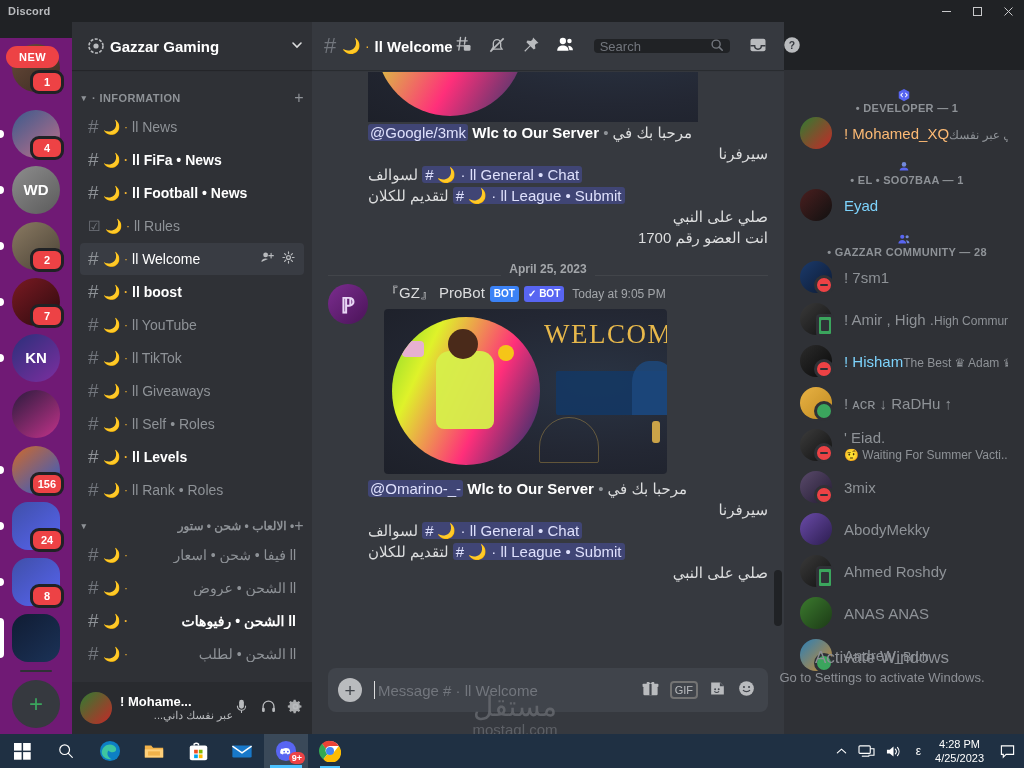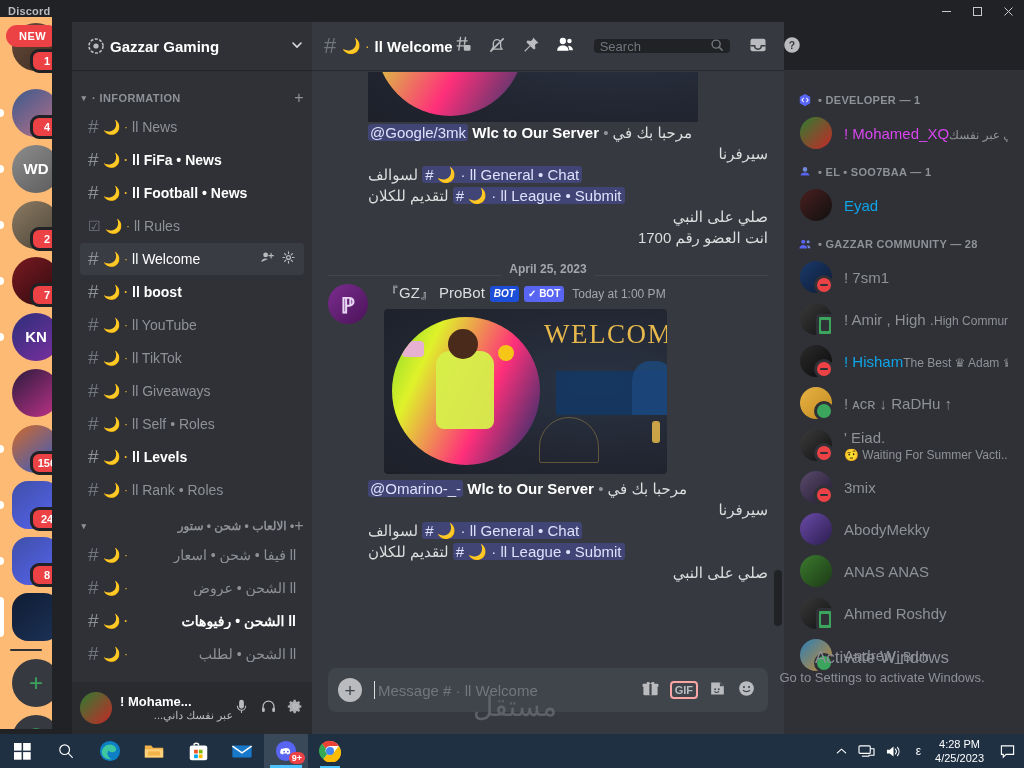--- a/index.html
+++ b/index.html
@@ -23,22 +23,22 @@
   }
   .winbtns { position: absolute; right: 0; top: 0; height: 22px; display: flex; }
   .winbtn {
     width: 31px; height: 22px; display: flex; align-items: center; justify-content: center;
     color: #c8c9cb; font-size: 12px; line-height: 1;
   }
   .winbtn svg { display: block; }
 
   
   .guild-rail {
-    position: absolute; left: 0; top: 17px; width: 52px; height: 712px;
-    background: #fdba74; overflow: hidden; padding-top: 2px;
+    position: absolute; left: 0; top: 38px; width: 72px; height: 712px;
+    background: #701a75; overflow: hidden; padding-top: 2px;
   }
   .guild-item {
     position: relative; width: 72px; height: 56px;
     display: flex; align-items: center; justify-content: center;
   }
   .guild-pill {
     position: absolute; left: 0; top: 50%; transform: translateY(-50%);
     width: 4px; background: #fff; border-radius: 0 4px 4px 0;
   }
   .guild-icon {
@@ -177,21 +177,21 @@
   .divider-row .dlabel {
     font-size: 12px; font-weight: bold; color: #a3a6aa; padding: 0 8px;
   }
 
   .msg-head { display: flex; align-items: baseline; padding-left: 56px; }
   .msg-head .author { font-size: 15px; font-weight: 500; color: #dcddde; }
   .bot-tag {
     font-size: 10px; font-weight: bold; color: #fff; border-radius: 3px;
     padding: 1px 4px; margin-left: 5px; line-height: 14px; position: relative; top: -1px;
   }
-  .bot-tag.gray { background: #1d4ed8; font-style: italic; }
+  .bot-tag.gray { background: #3b82f6; }
   .bot-tag.blurple { background: #5865f2; }
   .msg-head .ts { font-size: 12px; color: #a3a6aa; margin-left: 8px; }
   .msg-avatar {
     position: absolute; width: 40px; height: 40px; border-radius: 50%;
     overflow: hidden; display: flex; align-items: center; justify-content: center;
     font-size: 22px; font-weight: bold; color: #e8d6f5;
   }
 
   .banner {
     margin: 6px 0 4px 56px; width: 283px; height: 165px; border-radius: 4px;
@@ -207,33 +207,33 @@
   .input-bar .plus {
     width: 24px; height: 24px; border-radius: 50%; background: #b9bbbe;
     color: #40444b; display: flex; align-items: center; justify-content: center;
     font-size: 19px; font-weight: 300; line-height: 1; flex: 0 0 24px;
   }
   .input-bar .caret { width: 1px; height: 18px; background: #dcddde; margin: 0 0 0 12px; }
   .input-bar .ph { flex: 1; color: #72767d; font-size: 15px; margin-left: 3px;
     white-space: nowrap; overflow: hidden; }
   .input-bar .in-icons { display: flex; align-items: center; gap: 10px; color: #b9bbbe; }
   .gif-chip {
-    border: 2px solid #fca5a5; border-radius: 4px; font-size: 11px; font-weight: bold;
+    border: 2px solid #737373; border-radius: 4px; font-size: 11px; font-weight: normal;
     color: #b9bbbe; padding: 0 3px; line-height: 14px;
   }
 
   
   .members {
     position: absolute; left: 784px; top: 70px; width: 240px; height: 664px;
     background: #2f3136; overflow: hidden; padding-top: 12px;
   }
   .mgroup {
     display: flex; align-items: center; height: 24px; padding: 0 8px 0 14px;
     color: #8e9297; font-size: 11px; font-weight: bold; letter-spacing: .3px;
-    text-transform: uppercase; margin-top: 6px;
+    text-transform: uppercase; margin-top: 6px; flex-direction: column;
   }
   .mgroup .gicon { margin-right: 6px; display: flex; }
   .member {
     display: flex; align-items: center; height: 42px; margin: 0 8px;
     padding: 0 8px; border-radius: 4px;
   }
   .member .av {
     width: 32px; height: 32px; border-radius: 50%; position: relative;
     margin-right: 12px; flex: 0 0 32px; overflow: visible;
   }
@@ -252,22 +252,22 @@
   .status.dnd::after { content: ''; width: 8px; height: 2.5px; background: #2f3136; border-radius: 2px; }
   .status.mobile { background: #3ba55d; border-radius: 4px; width: 12px; height: 17px;
     border: 3px solid #2f3136; }
   .status.mobile::after { content: ''; width: 8px; height: 11px; background: #2f3136;
     border-radius: 1px; }
   .member .mtext { flex: 1; overflow: hidden; }
   .member .mname { font-size: 15px; color: #8e9297; white-space: nowrap;
     overflow: hidden; text-overflow: ellipsis; }
   .member .msub { font-size: 12px; color: #8e9297; white-space: nowrap;
     overflow: hidden; text-overflow: ellipsis; margin-top: -1px; }
-  .member .mname.blue { color: #d946ef; font-weight: 500; }
-  .member .mname.gold { color: #0ea5e9; font-weight: 500; }
+  .member .mname.blue { color: #fdba74; font-weight: 500; }
+  .member .mname.gold { color: #7dd3fc; font-weight: 500; }
   .member .msub.ar { direction: rtl; text-align: right; }
 
   
   .sbar { position: absolute; width: 8px; background: #202225; border-radius: 4px; }
   .sbar-main { right: 2px; }
 
   
   .wm-activate {
     position: absolute; left: 742px; top: 648px; width: 280px;
     text-align: center; color: #8d9096; pointer-events: none;
@@ -659,21 +659,21 @@
         <span class="dlabel">April 25, 2023</span>
         <span class="dline"></span>
       </div>
 
       <div class="msg-block" style="position:relative;">
         <div class="msg-avatar" style="left:16px;top:0;background:linear-gradient(135deg,#7b2d8f,#4a1358);">ℙ</div>
         <div class="msg-head">
           <span class="author">『GZ』 ProBot</span>
           <span class="bot-tag gray">BOT</span>
           <span class="bot-tag blurple">✓ BOT</span>
-          <span class="ts">Today at 1:00 PM</span>
+          <span class="ts">Today at 9:05 PM</span>
         </div>
         <div class="banner">
           <div style="position:absolute;left:8px;top:8px;width:148px;height:148px;border-radius:50%;
                       background:linear-gradient(115deg,#9fe02a 8%,#dff22a 24%,#ff2f7a 62%,#13306a 100%);overflow:hidden;">
             <div style="position:absolute;left:44px;top:34px;width:58px;height:78px;background:#d6f04a;
                         border-radius:14px 14px 8px 8px;opacity:.95;"></div>
             <div style="position:absolute;left:56px;top:12px;width:30px;height:30px;border-radius:50%;background:#4a2a1a;"></div>
             <div style="position:absolute;left:10px;top:24px;width:22px;height:16px;border-radius:4px;background:#e6b0d0;"></div>
             <div style="position:absolute;left:106px;top:28px;width:16px;height:16px;border-radius:50%;background:#f5c518;"></div>
           </div>
@@ -835,47 +835,48 @@
         <span class="mtext"><span class="mname">3mix</span></span>
       </div>
       <div class="member">
         <span class="av">
           <span class="inner" style="background:linear-gradient(135deg,#6a4ba8,#2c1d50);"></span>
         </span>
         <span class="mtext"><span class="mname">AbodyMekky</span></span>
       </div>
       <div class="member">
         <span class="av">
-          <span class="inner" style="background:linear-gradient(135deg,#3b7a2e,#1c3a16);"></span>
-        </span>
-        <span class="mtext"><span class="mname">ANAS ANAS</span></span>
-      </div>
-      <div class="member">
-        <span class="av">
           <span class="inner" style="background:linear-gradient(135deg,#3a3a3a,#111111);"></span>
           <span class="status mobile"></span>
         </span>
         <span class="mtext"><span class="mname">Ahmed Roshdy</span></span>
+      </div>
+      <div class="member">
+        <span class="av">
+          <span class="inner" style="background:linear-gradient(135deg,#3b7a2e,#1c3a16);"></span>
+        </span>
+        <span class="mtext"><span class="mname">ANAS ANAS</span></span>
       </div>
       <div class="member">
         <span class="av">
           <span class="inner" style="background:linear-gradient(135deg,#2a7fb8,#d08a2a);"></span>
           <span class="status online"></span>
         </span>
         <span class="mtext"><span class="mname">Andrew_</span><span class="msub">Bruh</span></span>
       </div>
     </div>
 
   <div class="wm-activate">
     <div class="l1">Activate Windows</div>
     <div class="l2">Go to Settings to activate Windows.</div>
   </div>
 
   <div class="wm-mostaql">
     <div class="mq-ar">مستقل</div>
+    <div class="mq-en">mostaql.com</div>
   </div>
 
   <div class="taskbar">
     <div class="tb-item">
       <svg width="17" height="17" viewBox="0 0 17 17">
           <rect x="0" y="0" width="7.6" height="7.6" fill="#fff"></rect>
           <rect x="9.1" y="0" width="7.6" height="7.6" fill="#fff"></rect>
           <rect x="0" y="9.1" width="7.6" height="7.6" fill="#fff"></rect>
           <rect x="9.1" y="9.1" width="7.6" height="7.6" fill="#fff"></rect>
         </svg>

